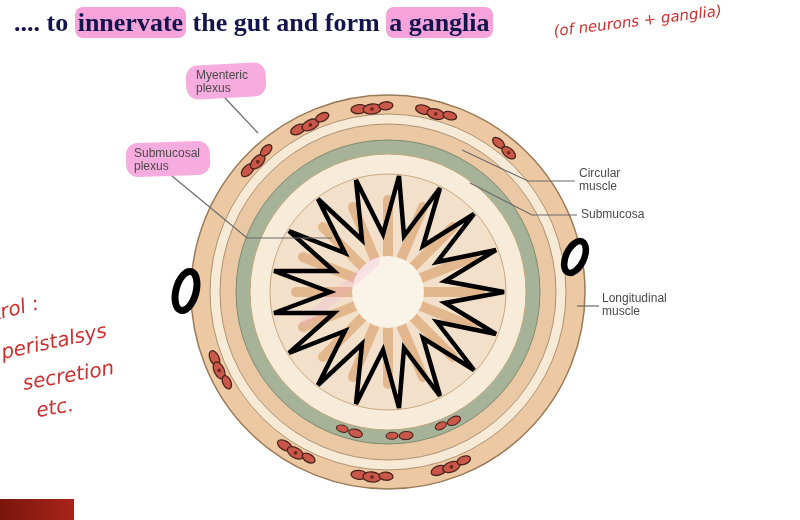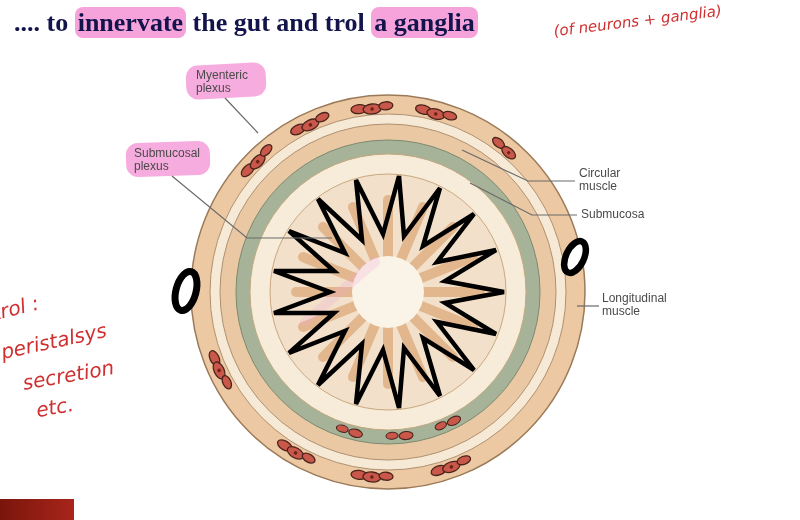--- a/index.html
+++ b/index.html
@@ -159,21 +159,21 @@
     <text class="lbl" x="579" y="177">Circular</text>
     <text class="lbl" x="579" y="190">muscle</text>
 
     <text class="lbl" x="581" y="218">Submucosa</text>
 
     <text class="lbl" x="602" y="302">Longitudinal</text>
     <text class="lbl" x="602" y="315">muscle</text>
   </svg>
 
   <div id="title">
-    <span>.... to </span><span class="hl">innervate</span><span> the gut and trol </span><span class="hl">a ganglia</span>
+    <span>.... to </span><span class="hl">innervate</span><span> the gut and form </span><span class="hl">a ganglia</span>
   </div>
 
   <div id="note-tr" class="hand">(of neurons + ganglia)</div>
   <div id="note-l1" class="hand">trol :</div>
   <div id="note-l2" class="hand">peristalsys</div>
   <div id="note-l3" class="hand">secretion</div>
   <div id="note-l4" class="hand">etc.</div>
 
   <div id="redbox"></div>
 </div>

